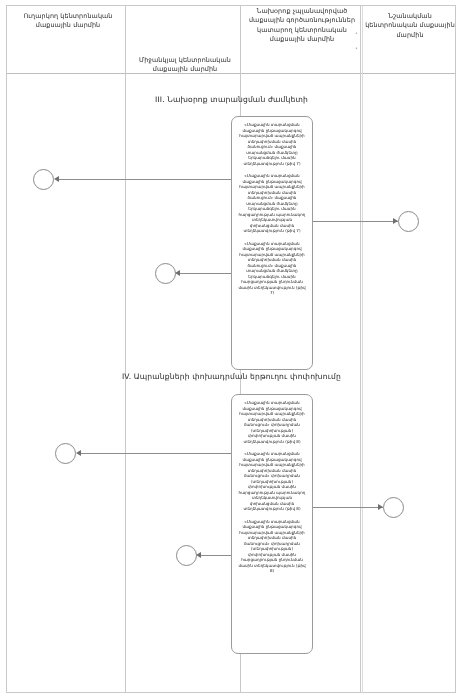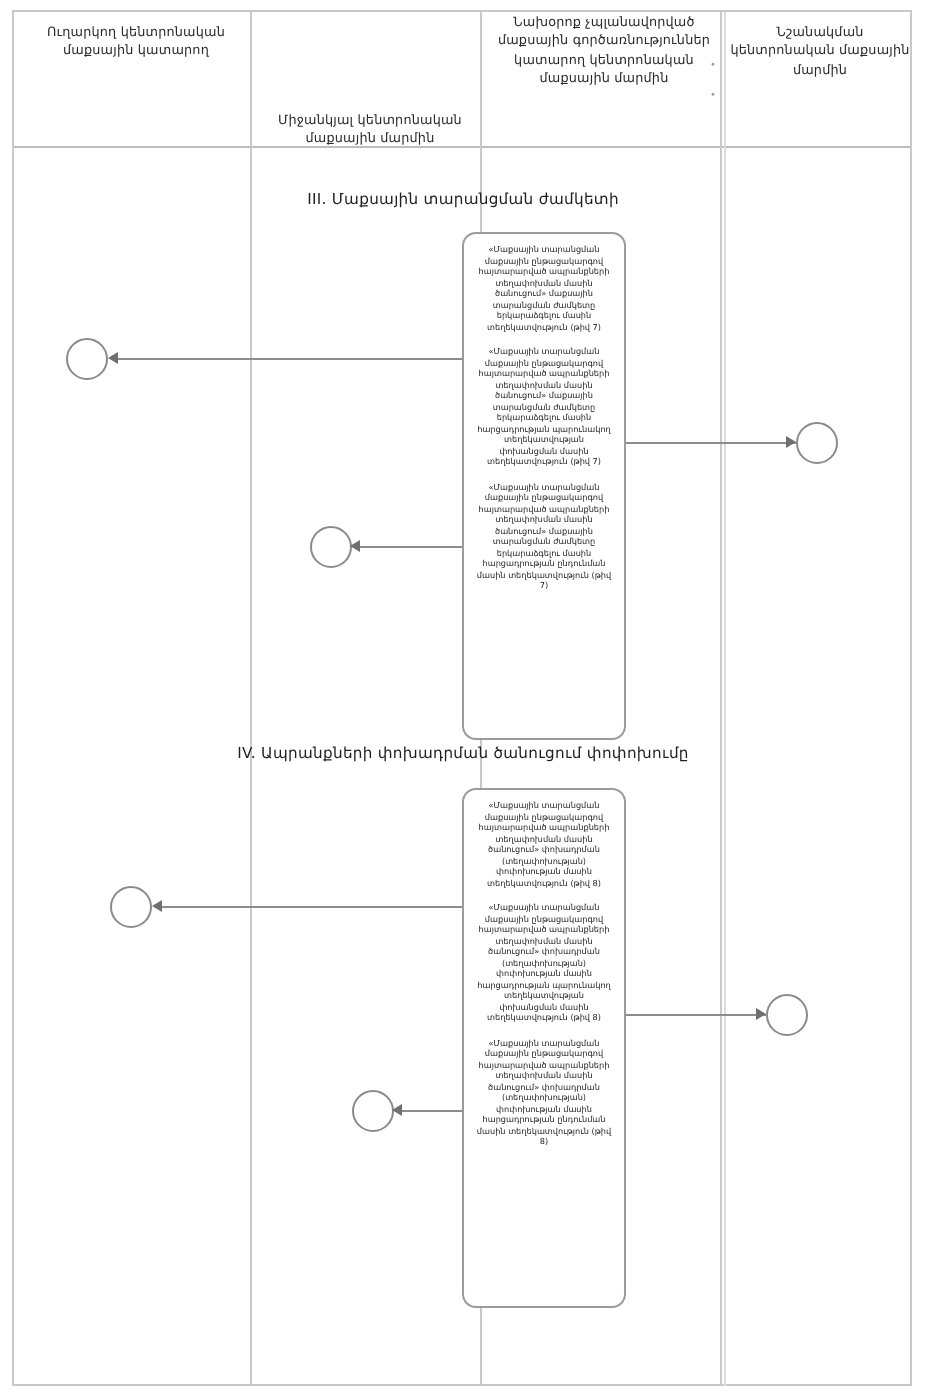--- a/index.html
+++ b/index.html
@@ -119,55 +119,55 @@
   .tick1{left:355px;top:30px;}
   .tick2{left:355px;top:45px;}
 </style>
 </head>
 <body>
 
 <div class="frame"></div>
 
 <div class="lane-band"></div>
 
-<div class="lane-head h1">Ուղարկող կենտրոնական մաքսային կատարող</div>
+<div class="lane-head h1">Ուղարկող կենտրոնական մաքսային մարմին</div>
 <div class="lane-head h2">Միջանկյալ կենտրոնական մաքսային մարմին</div>
 <div class="lane-head h3">Նախօրոք չպլանավորված մաքսային գործառնություններ կատարող կենտրոնական մաքսային մարմին</div>
 <div class="lane-head h4">Նշանակման կենտրոնական մաքսային մարմին</div>
 
 <span class="tick tick1">•</span>
 <span class="tick tick2">•</span>
 
 <div class="lane-sep sep1"></div>
 <div class="lane-sep sep2"></div>
 <div class="lane-sep sep3"></div>
 <div class="lane-sep sep3b"></div>
 
-<div class="sec-title sec3">III. Մաքսային տարանցման ժամկետի</div>
+<div class="sec-title sec3">III. Նախօրոք տարանցման ժամկետի</div>
 
 <div class="actbox b3">
   <p class="para">«Մաքսային տարանցման մաքսային ընթացակարգով հայտարարված ապրանքների տեղափոխման մասին ծանուցում» մաքսային տարանցման ժամկետը երկարաձգելու մասին տեղեկատվություն (թիվ 7)</p>
   <p class="para">«Մաքսային տարանցման մաքսային ընթացակարգով հայտարարված ապրանքների տեղափոխման մասին ծանուցում» մաքսային տարանցման ժամկետը երկարաձգելու մասին հարցադրության պարունակող տեղեկատվության փոխանցման մասին տեղեկատվություն (թիվ 7)</p>
   <p class="para">«Մաքսային տարանցման մաքսային ընթացակարգով հայտարարված ապրանքների տեղափոխման մասին ծանուցում» մաքսային տարանցման ժամկետը երկարաձգելու մասին հարցադրության ընդունման մասին տեղեկատվություն (թիվ 7)</p>
 </div>
 
 <div class="node n-a"></div>
 <div class="node n-b"></div>
 <div class="node n-c"></div>
 
 <div class="aline l1"></div>
 <div class="ar ar-left a1"></div>
 
 <div class="aline l2"></div>
 <div class="ar ar-right a2"></div>
 
 <div class="aline l3"></div>
 <div class="ar ar-left a3"></div>
 
-<div class="sec-title sec4">IV. Ապրանքների փոխադրման ծանուցում փոփոխումը</div>
+<div class="sec-title sec4">IV. Ապրանքների փոխադրման երթուղու փոփոխումը</div>
 
 <div class="actbox b4">
   <p class="para">«Մաքսային տարանցման մաքսային ընթացակարգով հայտարարված ապրանքների տեղափոխման մասին ծանուցում» փոխադրման (տեղափոխության) փոփոխության մասին տեղեկատվություն (թիվ 8)</p>
   <p class="para">«Մաքսային տարանցման մաքսային ընթացակարգով հայտարարված ապրանքների տեղափոխման մասին ծանուցում» փոխադրման (տեղափոխության) փոփոխության մասին հարցադրության պարունակող տեղեկատվության փոխանցման մասին տեղեկատվություն (թիվ 8)</p>
   <p class="para">«Մաքսային տարանցման մաքսային ընթացակարգով հայտարարված ապրանքների տեղափոխման մասին ծանուցում» փոխադրման (տեղափոխության) փոփոխության մասին հարցադրության ընդունման մասին տեղեկատվություն (թիվ 8)</p>
 </div>
 
 <div class="node n-d"></div>
 <div class="node n-e"></div>
 <div class="node n-f"></div>

